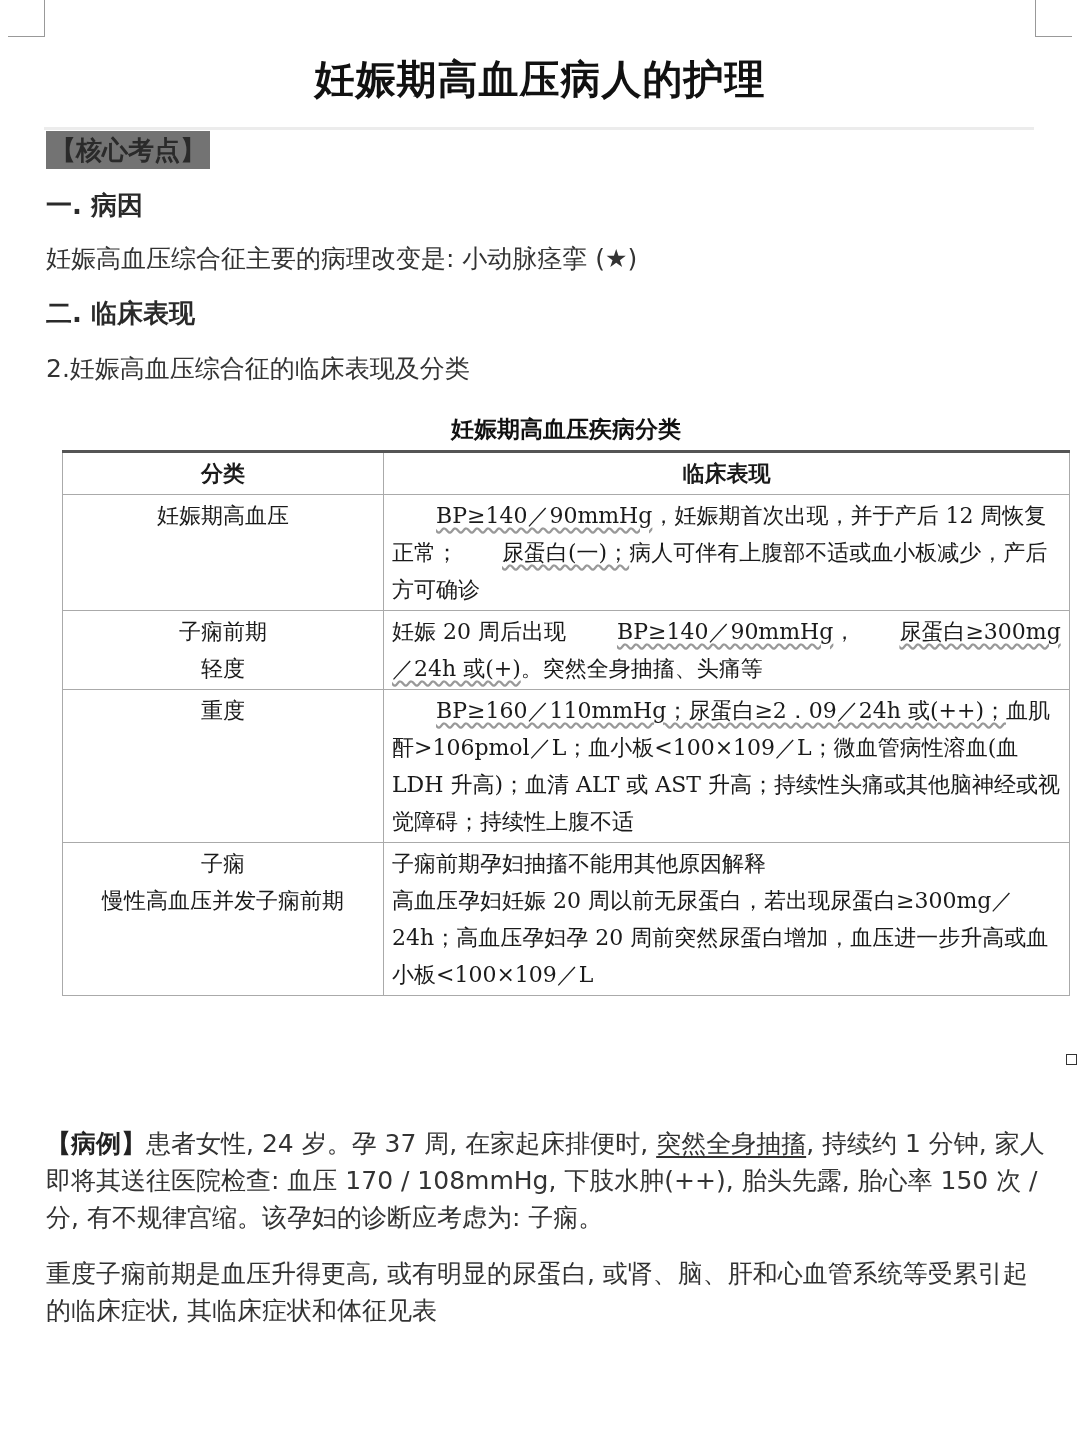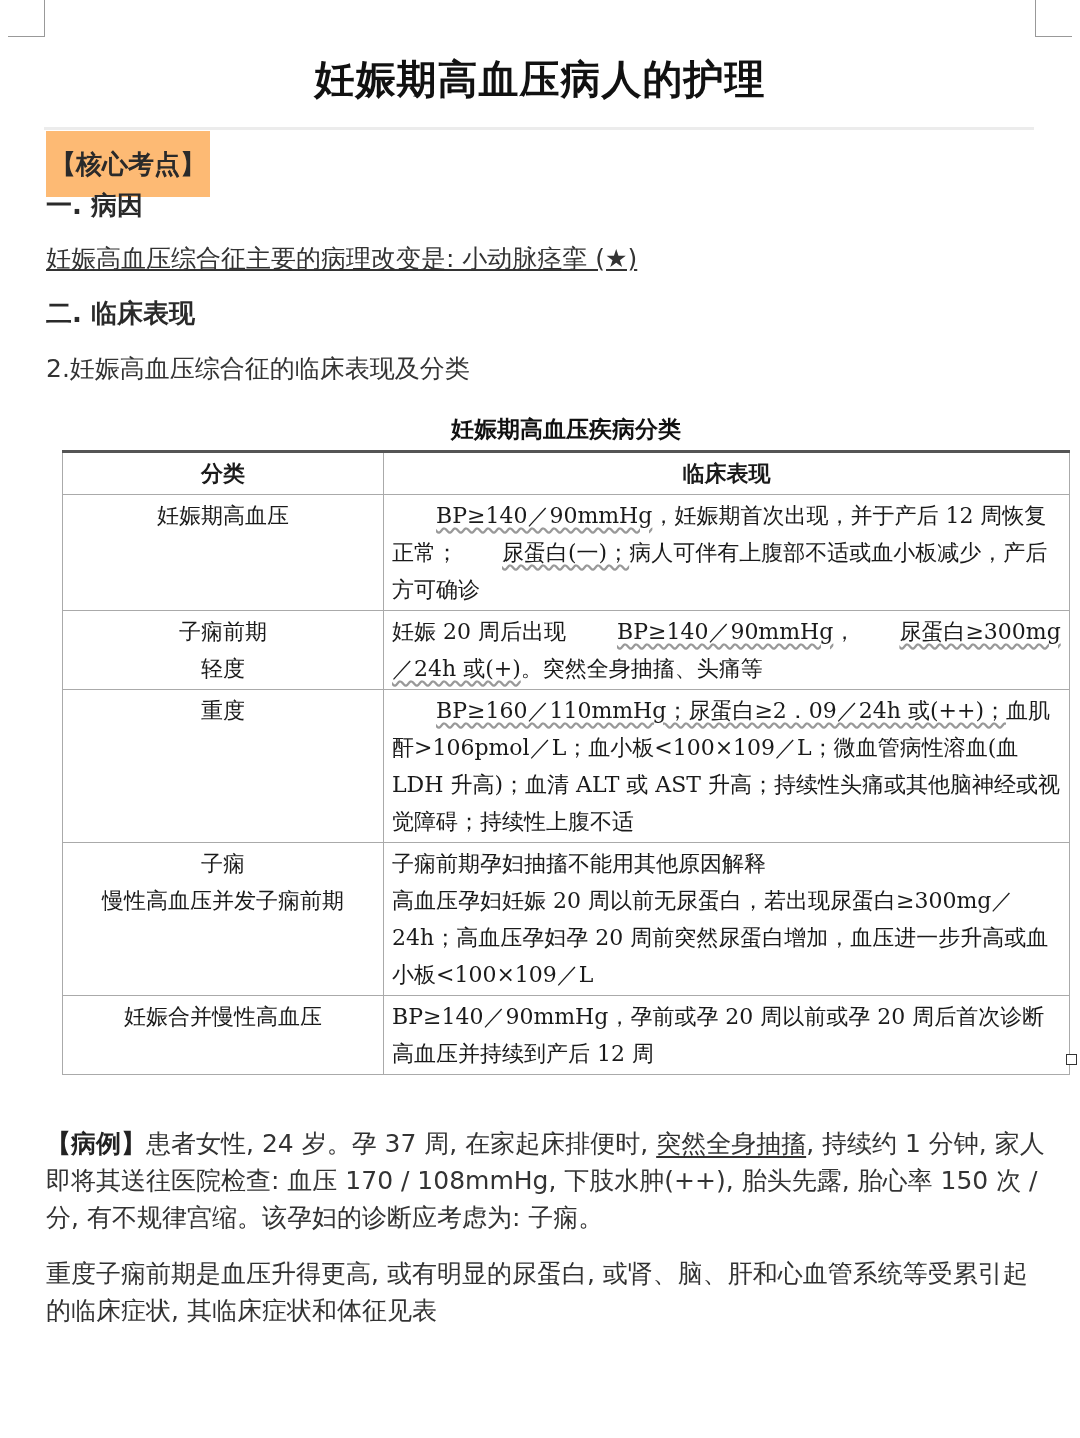--- a/index.html
+++ b/index.html
@@ -4,22 +4,22 @@
 <style>
   html, body { margin:0; padding:0; background:#ffffff; }
   body { width:1080px; height:1438px; position:relative; overflow:hidden;
          font-family:"DejaVu Sans","Liberation Sans",sans-serif; color:#222; }
   .corner { position:absolute; width:36px; height:36px; border-color:#999; border-style:solid; }
   .corner.tl { left:8px; top:0; border-width:0 1px 1px 0; }
   .corner.tr { right:8px; top:0; border-width:0 0 1px 1px; }
   .doc-title { position:absolute; top:52px; left:0; width:1080px; text-align:center;
                font-size:40px; font-weight:bold; color:#111; letter-spacing:1px; }
   .rule { position:absolute; top:127px; left:44px; width:990px; height:3px; background:#ececec; }
-  .tag-box { position:absolute; top:131px; left:46px; background:#fdba74; color:#2a2a2a;
-             font-size:26px; font-weight:bold; padding:15px 4px; height:36px; line-height:36px; }
+  .tag-box { position:absolute; top:131px; left:46px; background:#737373; color:#2a2a2a;
+             font-size:26px; font-weight:bold; padding:1px 4px; height:36px; line-height:36px; }
   .h2 { position:absolute; left:46px; font-size:26px; font-weight:bold; color:#2a2a2a; }
   .p { position:absolute; left:46px; font-size:25px; color:#333; }
   .tbl-caption { position:absolute; top:414px; left:62px; width:1008px; text-align:center;
                  font-family:"DejaVu Serif","Liberation Serif",serif; font-size:23px; font-weight:bold; color:#111; }
   table.cls { position:absolute; top:450px; left:62px; width:1008px; border-collapse:collapse;
               font-family:"DejaVu Serif","Liberation Serif",serif; font-size:22px; color:#1a1a1a; }
   table.cls { border-top:3px solid #555; border-bottom:1px solid #3b82f6; }
   table.cls th, table.cls td { border:1.5px solid #aaa; padding:2px 8px; line-height:37px; vertical-align:top; }
   table.cls th { font-weight:bold; text-align:center; height:36px; }
   table.cls td.c1 { width:304px; text-align:center; }
@@ -37,21 +37,21 @@
 <body>
 
 <div class="corner tl"></div>
 <div class="corner tr"></div>
 
 <div class="doc-title">妊娠期高血压病人的护理</div>
 <div class="rule"></div>
 <div class="tag-box">【核心考点】</div>
 
 <div class="h2" style="top:188px;">一. 病因</div>
-<div class="p" style="top:242px;text-decoration:underline;">妊娠高血压综合征主要的病理改变是: 小动脉痉挛 (★)</div>
+<div class="p" style="top:242px;">妊娠高血压综合征主要的病理改变是: 小动脉痉挛 (★)</div>
 <div class="h2" style="top:296px;">二. 临床表现</div>
 <div class="p" style="top:352px;">2.妊娠高血压综合征的临床表现及分类</div>
 
 <div class="tbl-caption">妊娠期高血压疾病分类</div>
 
 <table class="cls">
   <thead>
     <tr>
       <th>分类</th>
       <th>临床表现</th>
@@ -76,23 +76,19 @@
     <tr>
       <td class="c1">
           <div>子痫</div>
           <div>慢性高血压并发子痫前期</div>
         </td>
       <td class="c2 center">
           <div>子痫前期孕妇抽搐不能用其他原因解释</div>
           <div>高血压孕妇妊娠 20 周以前无尿蛋白，若出现尿蛋白≥300mg／24h；高血压孕妇孕 20 周前突然尿蛋白增加，血压进一步升高或血小板&lt;100×109／L</div>
         </td>
     </tr>
-    <tr>
-      <td class="c1">妊娠合并慢性高血压</td>
-      <td class="c2 center">BP≥140／90mmHg，孕前或孕 20 周以前或孕 20 周后首次诊断高血压并持续到产后 12 周</td>
-    </tr>
   </tbody>
 </table>
 <div class="resize-handle"></div>
 
 <div class="case"><b>【病例】</b><span>患者女性, 24 岁。孕 37 周, 在家起床排便时, </span><span class="ul">突然全身抽搐</span><span>, 持续约 1 分钟, 家人即将其送往医院检查: 血压 170 / 108mmHg, 下肢水肿(++), 胎头先露, 胎心率 150 次 / 分, 有不规律宫缩。该孕妇的诊断应考虑为: 子痫。</span></div>
 
 <div class="note">重度子痫前期是血压升得更高, 或有明显的尿蛋白, 或肾、脑、肝和心血管系统等受累引起的临床症状, 其临床症状和体征见表</div>
 
 </body></html>

